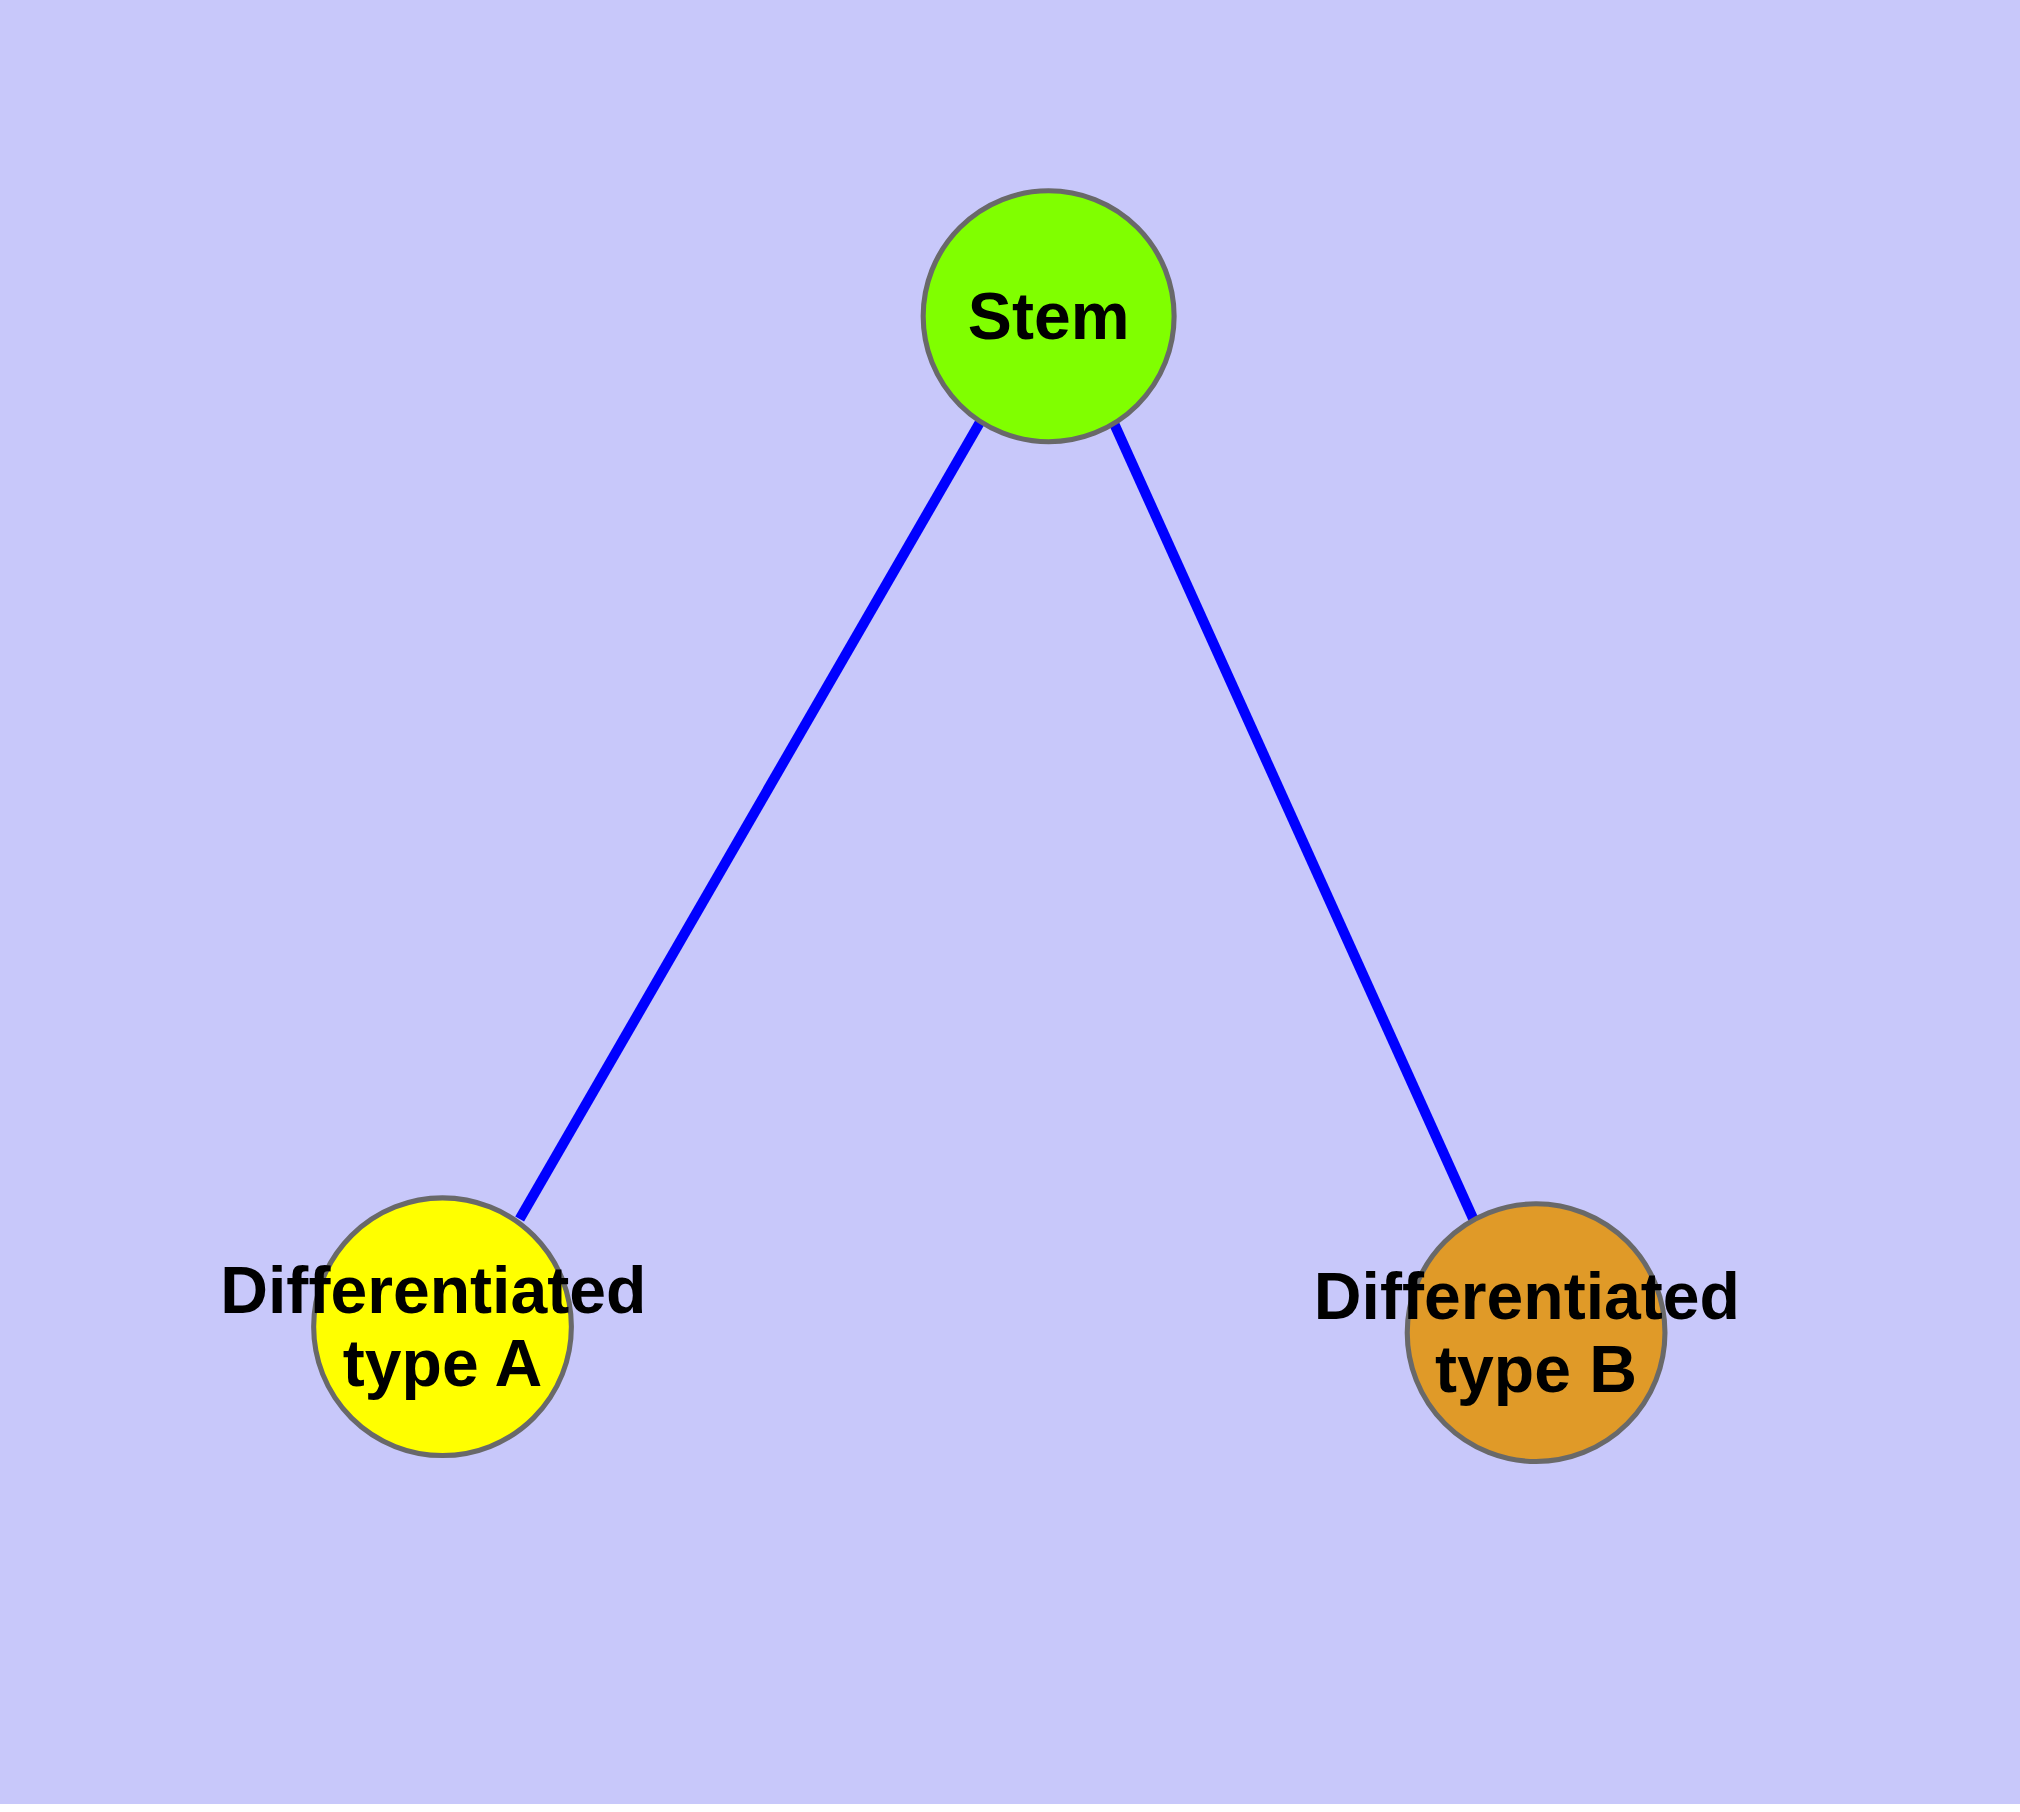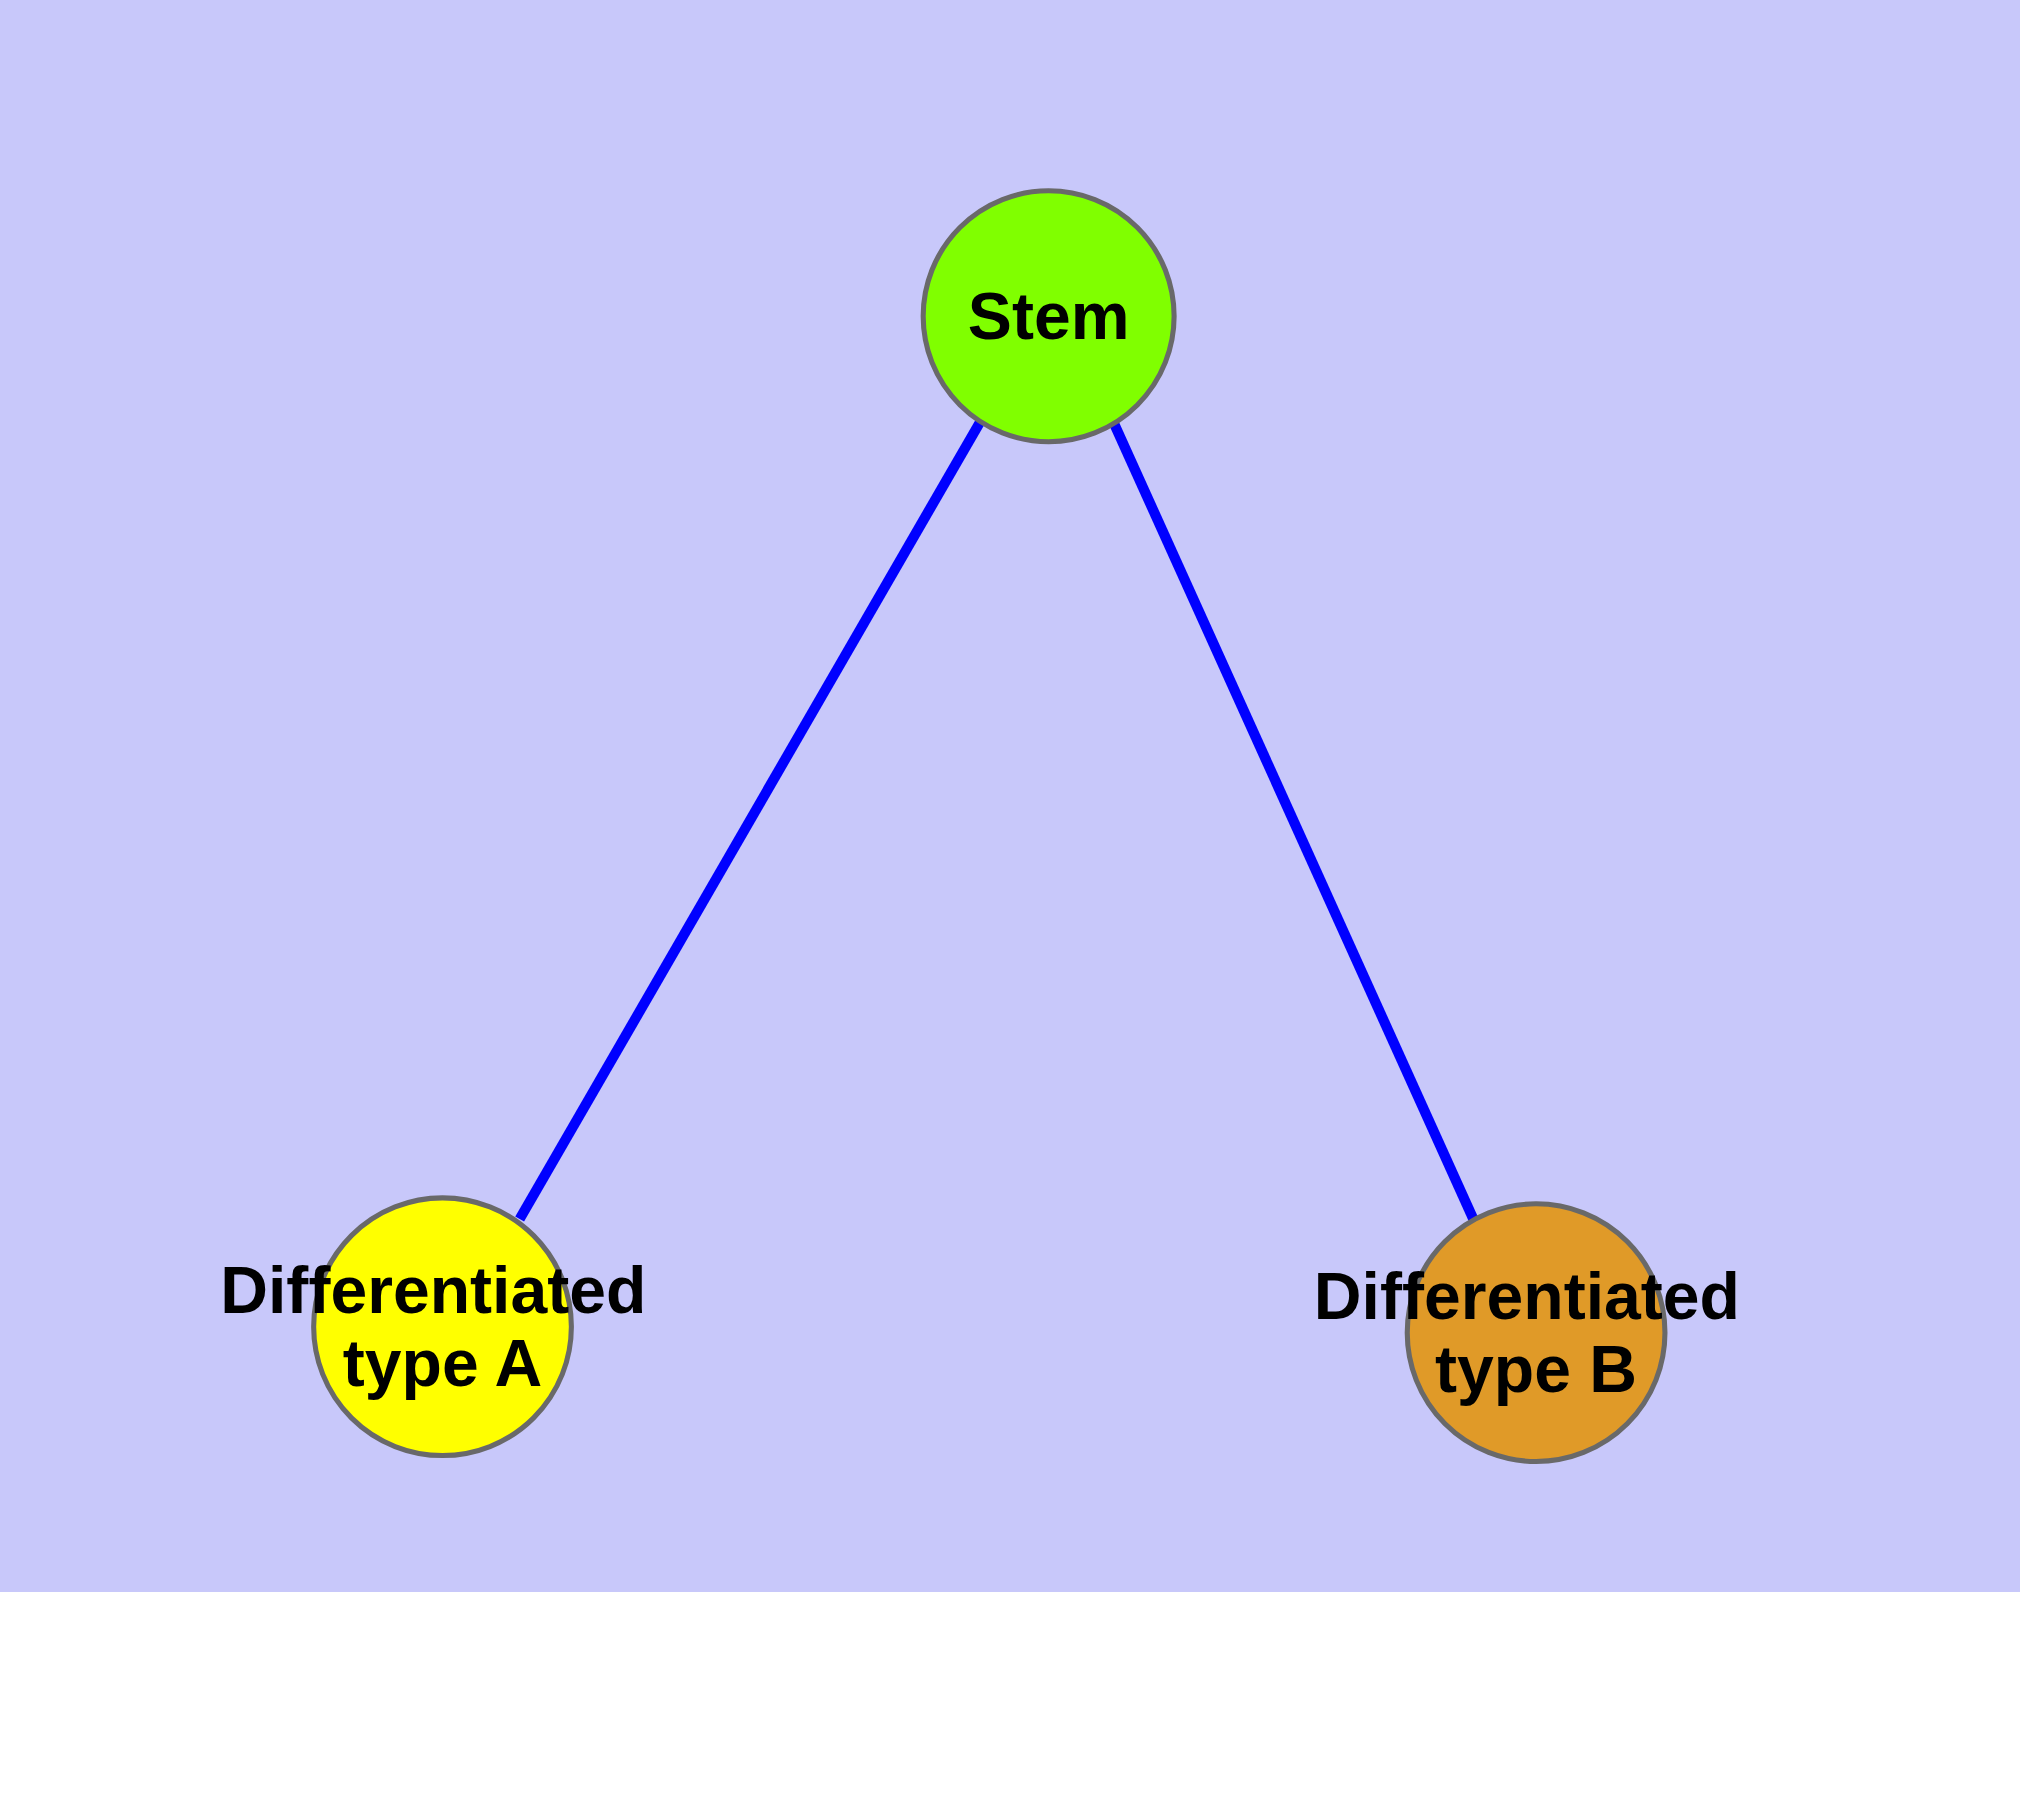--- a/index.html
+++ b/index.html
@@ -37,21 +37,21 @@
     fill: #000000;
     font-family: "Liberation Sans", "DejaVu Sans", sans-serif;
     text-anchor: middle;
     paint-order: normal;
   }
 </style>
 </head>
 <body>
 
 <div id="canvas-root" style="width: 2021px; height: 1812px; background: rgb(255, 255, 255);">
-  <div id="graph-plot" style="width: 2021px; height: 1592px; background: rgb(200, 200, 250);">
+  <div id="graph-plot" style="width: 2021px; height: 1804px; background: rgb(200, 200, 250);">
     <svg id="graph-svg" viewBox="0 0 2384 2128" preserveAspectRatio="none" style="width: 2021px; height: 1804px;">
 
       <g>
         <line x1="1156" y1="498" x2="613" y2="1438" stroke="#0000ff" stroke-width="12" stroke-linecap="butt"></line>
         <line x1="1313" y1="497" x2="1738" y2="1438" stroke="#0000ff" stroke-width="12" stroke-linecap="butt"></line>
       </g>
 
       <g>
         <g>
           <circle cx="1237" cy="373" r="148" fill="#80ff00" stroke="#696969" stroke-width="6"></circle>

